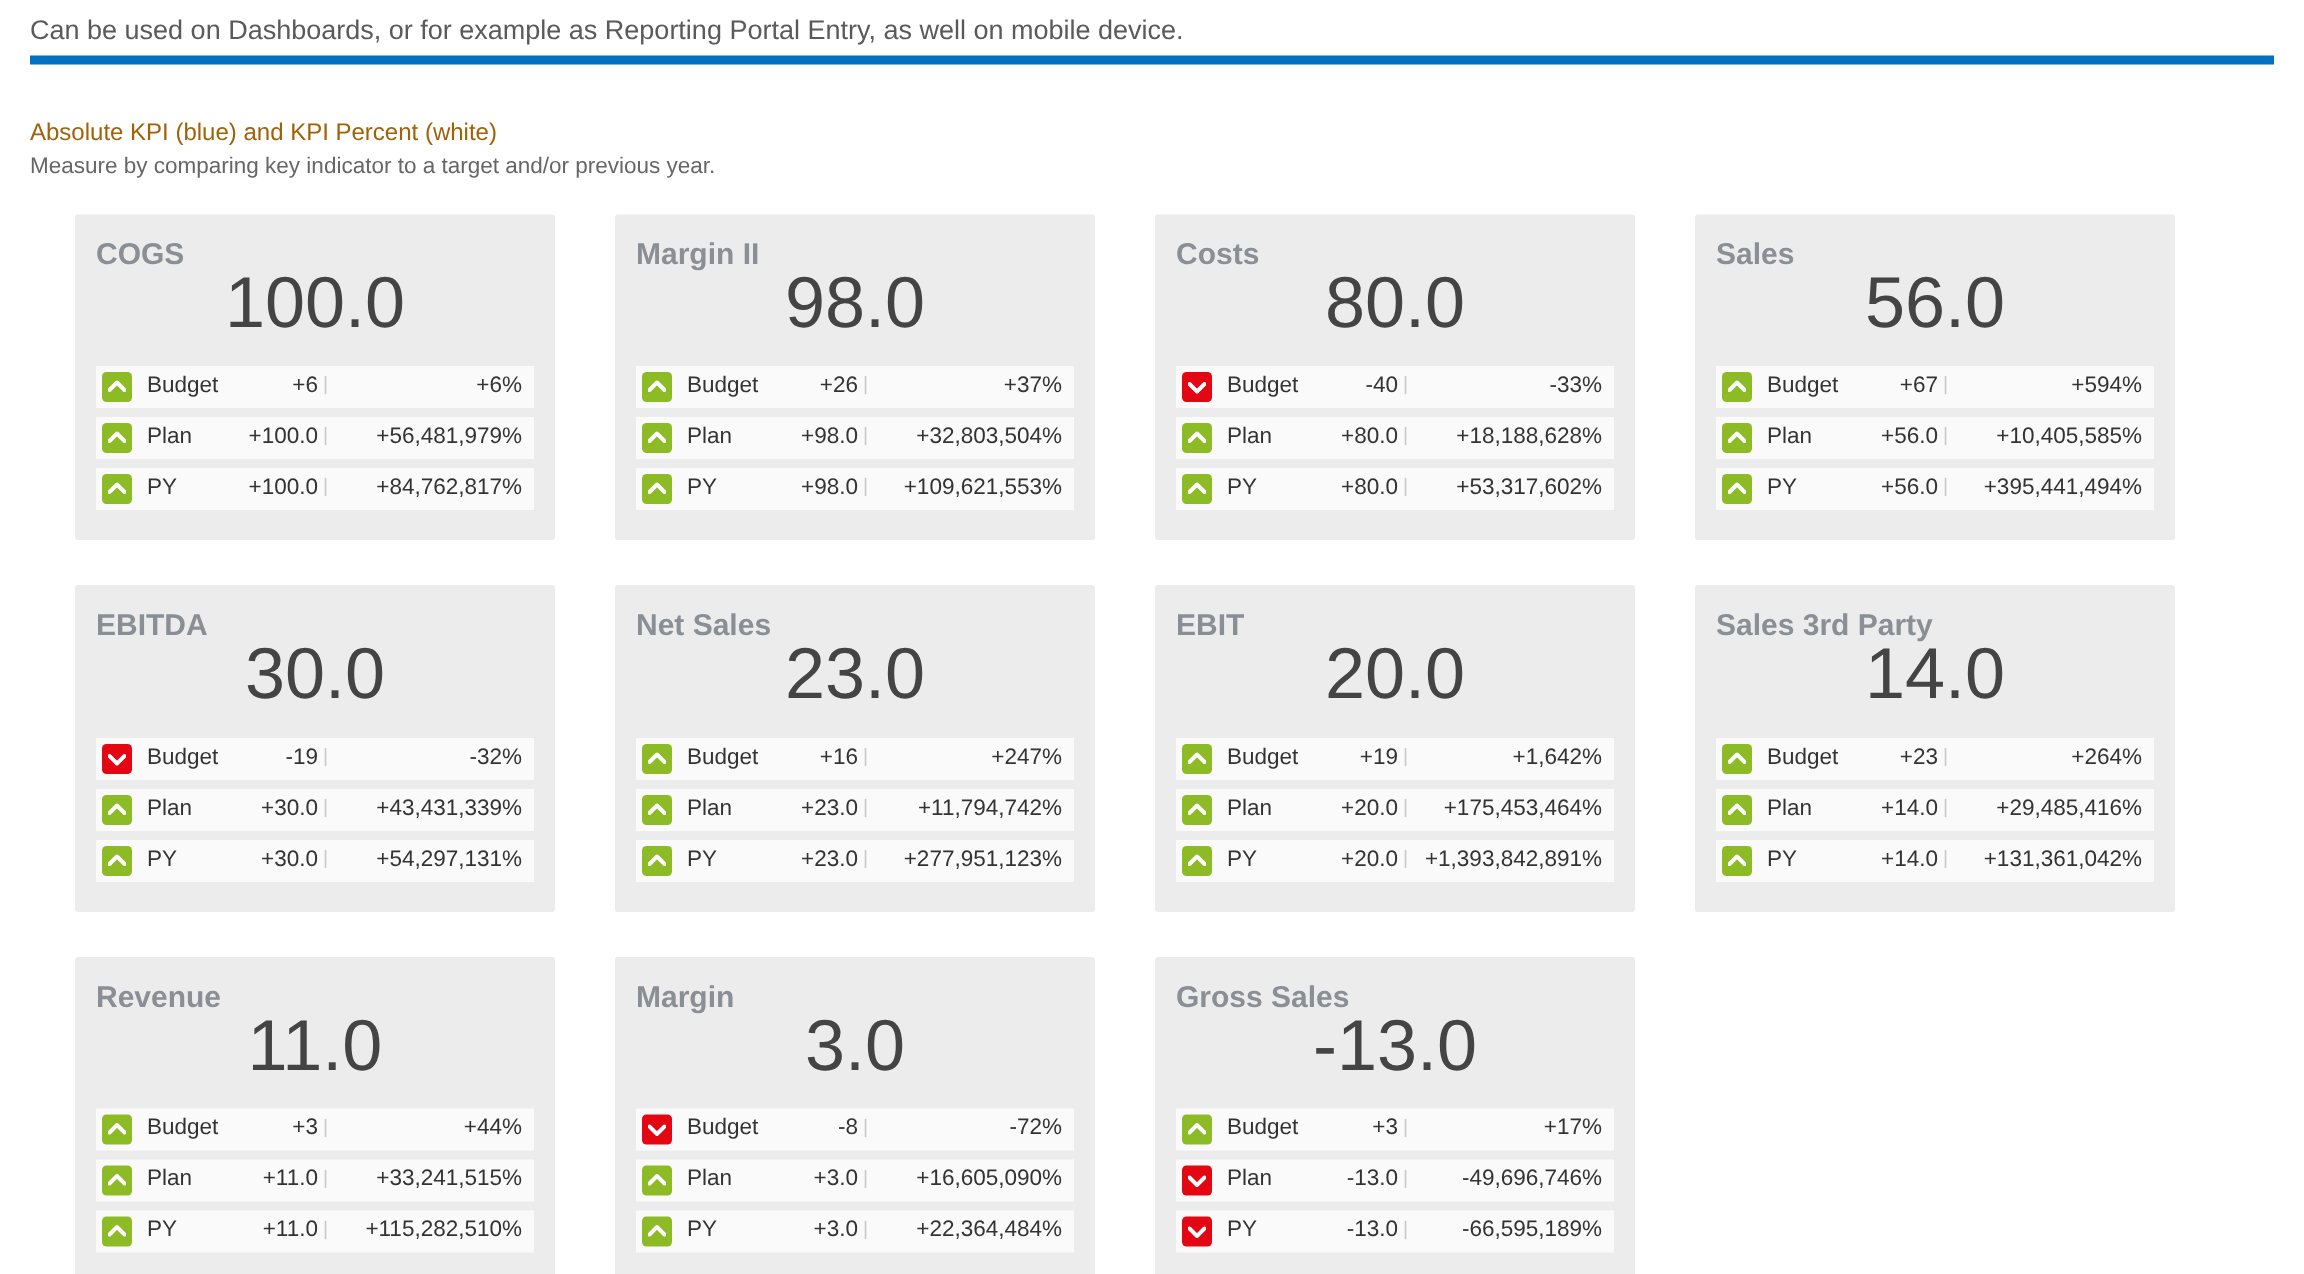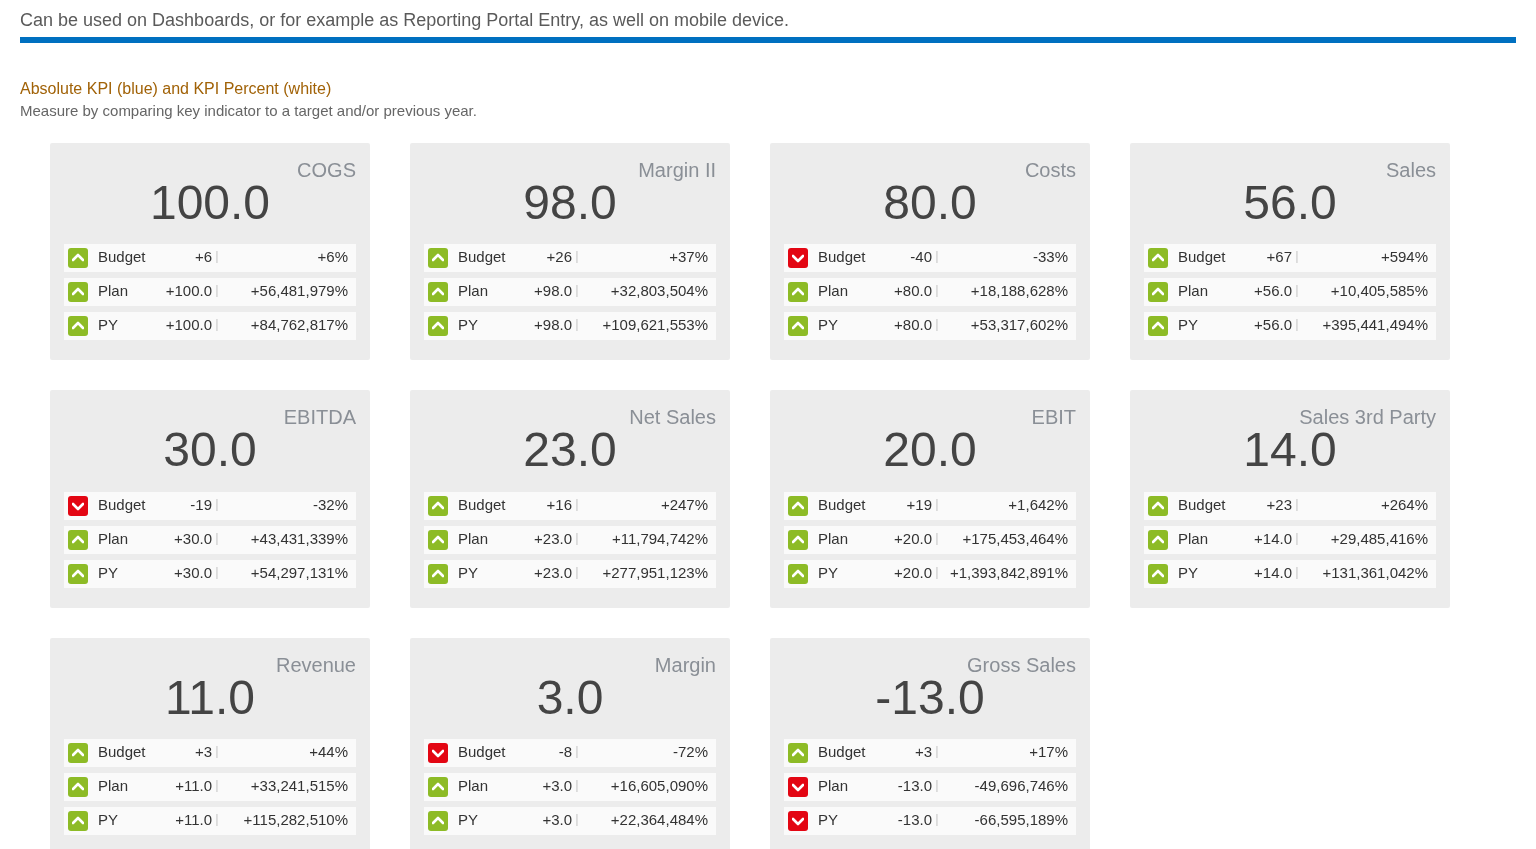--- a/index.html
+++ b/index.html
@@ -52,23 +52,22 @@
   }
   .card{
     background:var(--card);
     border-radius:2px;
     padding:16px 14px 14px 14px;
     box-sizing:border-box;
   }
   .card-title{
     color:var(--muted);
     font-size:20px;
-    text-align:right;
     margin:0 0 -4px 0;
-    font-weight:400;
+    font-weight:700;
   }
   .card-value{
     text-align:center;
     font-size:48px;
     color:#444;
     line-height:1.05;
     margin-bottom:16px;
     font-weight:400;
   }
   .row{

